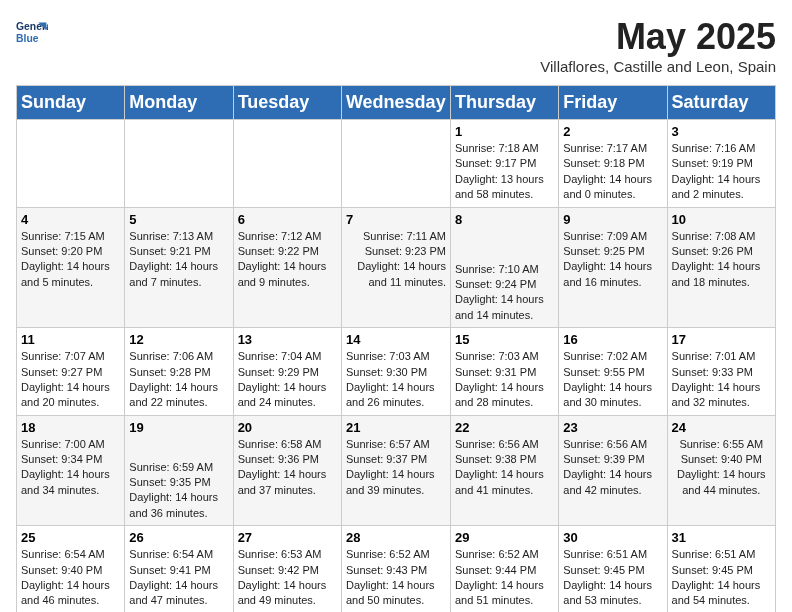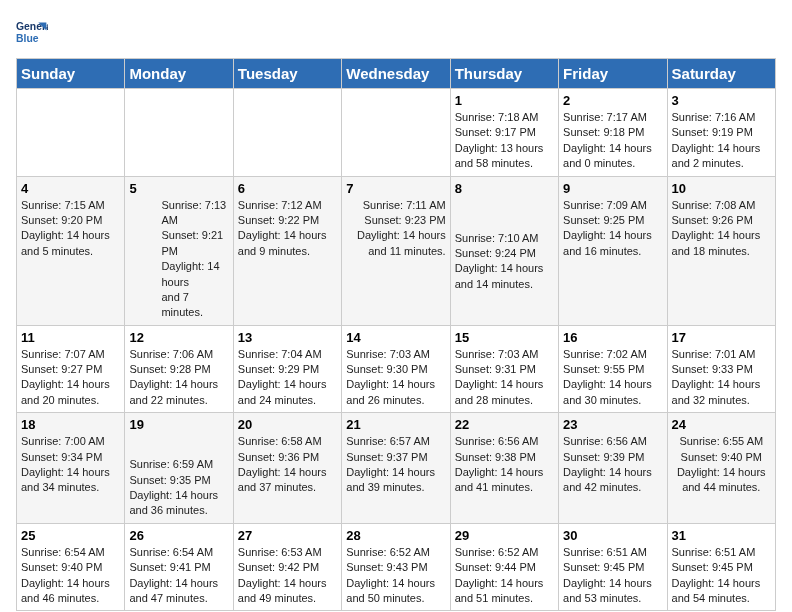--- a/index.html
+++ b/index.html
@@ -40,21 +40,21 @@
     .calendar {
       width: 100%;
       border-collapse: collapse;
       font-size: 11px;
     }
     .calendar th {
       background: #2e6db4;
       color: #fff;
       padding: 6px 4px;
       text-align: left;
-      font-size: 15px;
+      font-size: 18px;
       font-weight: bold;
       border: 1px solid #ccc;
     }
     .calendar td {
       border: 1px solid #ccc;
       vertical-align: top;
       padding: 4px;
       min-height: 80px;
       width: 108px;
       background: #fff;
@@ -79,20 +79,24 @@
 </head>
 <body>
 
 <div class="header">
   <div class="logo">
     <svg class="logo-icon" viewBox="0 0 40 40">
       <text x="0" y="18" font-size="13" font-weight="bold" fill="#1a3a6b">General</text>
       <text x="0" y="32" font-size="13" font-weight="bold" fill="#2e6db4">Blue</text>
       <polygon points="28,8 38,8 38,18" fill="#2e6db4"></polygon>
     </svg>
+  </div>
+  <div class="title-area">
+    <div class="month-title">May 2025</div>
+    <div class="location">Villaflores, Castille and Leon, Spain</div>
   </div>
 </div>
 
 <table class="calendar">
   <thead>
     <tr>
     <th>Sunday</th>
         <th>Monday</th>
         <th>Tuesday</th>
         <th>Wednesday</th>
@@ -132,21 +136,21 @@
       <tr>
         <td>
           <div class="day-number">4</div>
           <div class="day-info" style="white-space: pre-line;">Sunrise: 7:15 AM
 Sunset: 9:20 PM
 Daylight: 14 hours
 and 5 minutes.</div>
         </td>
         <td>
           <div class="day-number">5</div>
-          <div class="day-info" style="white-space: pre-line; margin-left: 32px;">Sunrise: 7:13 AM
+          <div class="day-info" style="white-space: pre-line;">Sunrise: 7:13 AM
 Sunset: 9:21 PM
 Daylight: 14 hours
 and 7 minutes.</div>
         </td>
         <td>
           <div class="day-number">6</div>
           <div class="day-info" style="white-space: pre-line;">Sunrise: 7:12 AM
 Sunset: 9:22 PM
 Daylight: 14 hours
 and 9 minutes.</div>

